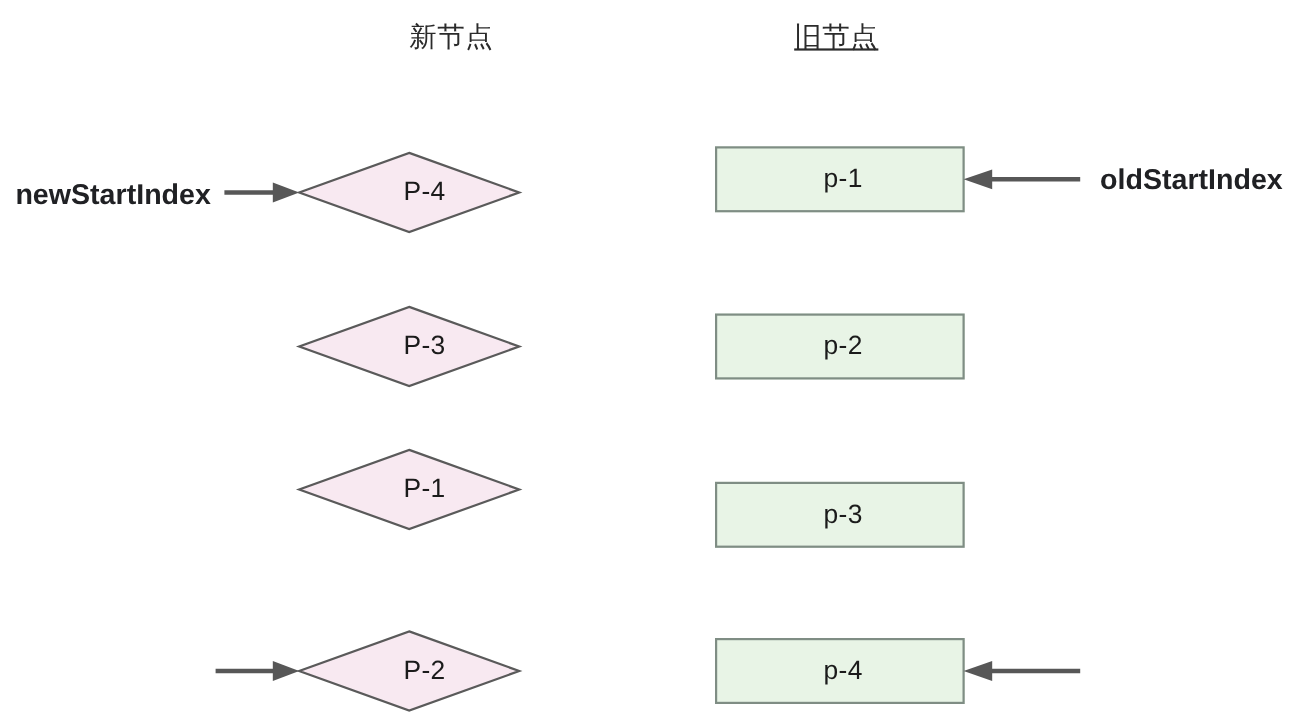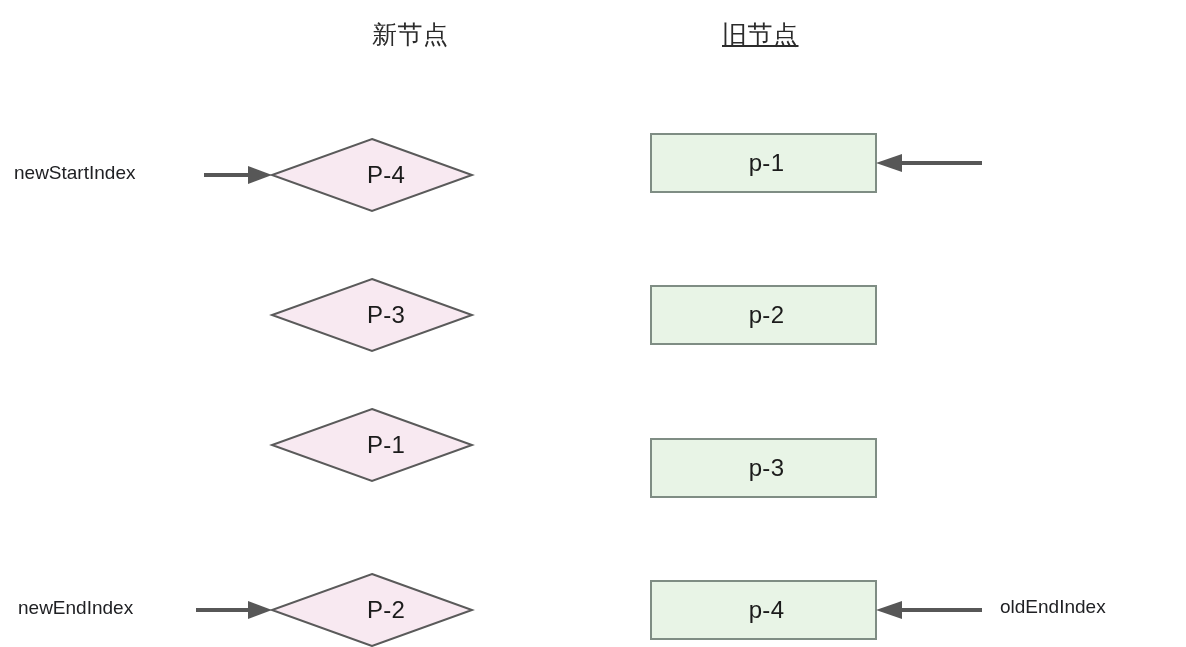--- a/index.html
+++ b/index.html
@@ -32,24 +32,25 @@
     color: #2b2b2b;
     white-space: nowrap;
     letter-spacing: 0.5px;
   }
   .col-header.new  { left: 372px; top: 22px; }
   .col-header.old  { left: 722px; top: 22px; text-decoration: underline; }
 
   
   .index-label {
     position: absolute;
-    font-size: 19px;
+    font-size: 26px;
     line-height: 1;
     color: #202124;
     white-space: nowrap;
+    font-weight: bold;
   }
   .index-label.left  { text-align: left; }
   .index-label.right { text-align: left; }
 
   
   .diamond-wrap {
     position: absolute;
     width: 202px;
     height: 74px;
   }
@@ -125,20 +126,21 @@
     <div class="node-text">p-1</div>
   </div>
 
   <div class="arrow" style="left:874px; top:152px;">
     <svg width="110" height="22" viewBox="0 0 110 22">
       <line x1="108" y1="11" x2="26" y2="11" stroke="#575757" stroke-width="4"></line>
       <polygon points="28,2 28,20 2,11" fill="#575757"></polygon>
     </svg>
   </div>
 
+  <div class="index-label right" style="left:1000px; top:150px;">oldStartIndex</div>
 
   <div class="diamond-wrap" style="left:271px; top:278px;">
     <svg width="202" height="74" viewBox="0 0 202 74">
       <polygon points="101,1 201,37 101,73 1,37" fill="#f8e9f1" stroke="#5a5a5a" stroke-width="2"></polygon>
     </svg>
     <div class="node-text">P-3</div>
   </div>
 
   <div class="rect-node" style="left:650px; top:285px;">
     <div class="node-text">p-2</div>
@@ -148,21 +150,20 @@
     <svg width="202" height="74" viewBox="0 0 202 74">
       <polygon points="101,1 201,37 101,73 1,37" fill="#f8e9f1" stroke="#5a5a5a" stroke-width="2"></polygon>
     </svg>
     <div class="node-text">P-1</div>
   </div>
 
   <div class="rect-node" style="left:650px; top:438px;">
     <div class="node-text">p-3</div>
   </div>
 
-  <div class="index-label left" style="left:18px; top:598px;">newEndIndex</div>
 
   <div class="arrow" style="left:196px; top:599px;">
     <svg width="78" height="22" viewBox="0 0 78 22">
       <line x1="0" y1="11" x2="56" y2="11" stroke="#575757" stroke-width="4"></line>
       <polygon points="52,2 76,11 52,20" fill="#575757"></polygon>
     </svg>
   </div>
 
   <div class="diamond-wrap" style="left:271px; top:573px;">
     <svg width="202" height="74" viewBox="0 0 202 74">
@@ -175,15 +176,14 @@
     <div class="node-text">p-4</div>
   </div>
 
   <div class="arrow" style="left:874px; top:599px;">
     <svg width="110" height="22" viewBox="0 0 110 22">
       <line x1="108" y1="11" x2="26" y2="11" stroke="#575757" stroke-width="4"></line>
       <polygon points="28,2 28,20 2,11" fill="#575757"></polygon>
     </svg>
   </div>
 
-  <div class="index-label right" style="left:1000px; top:597px;">oldEndIndex</div>
 
 </div>
 
 </body></html>

